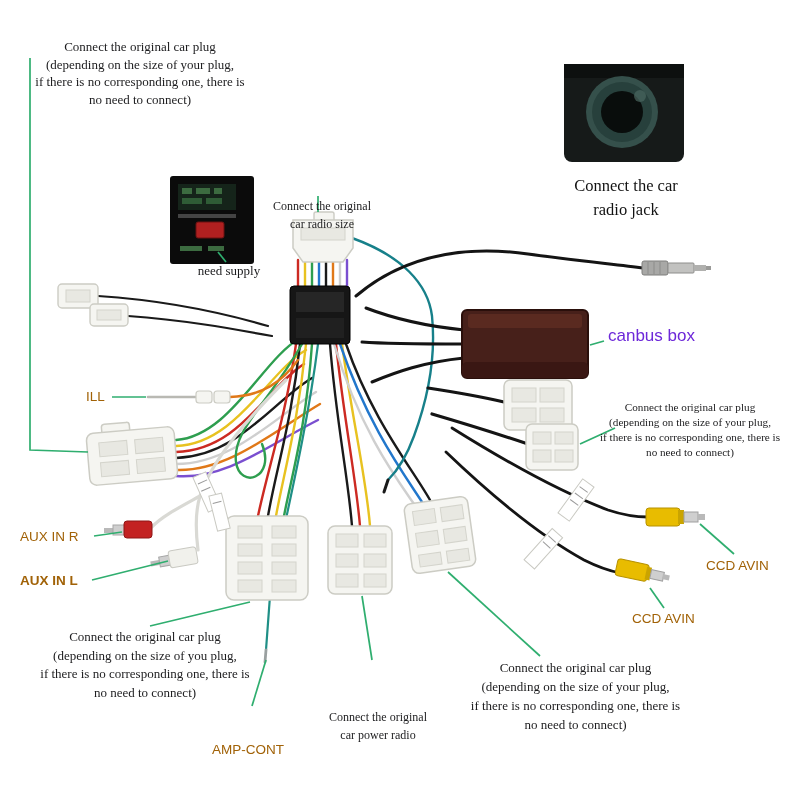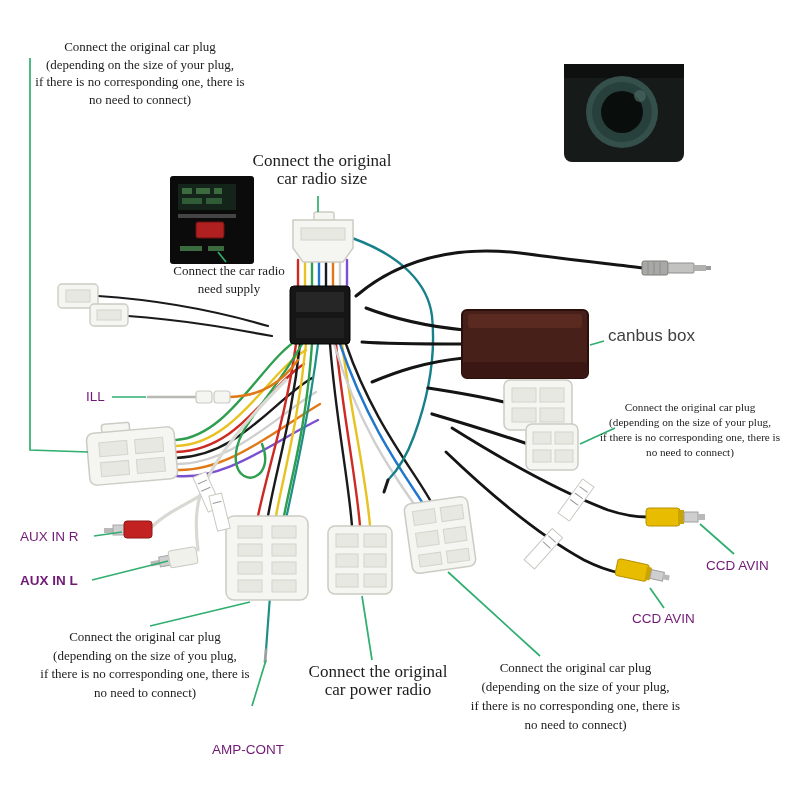--- a/index.html
+++ b/index.html
@@ -1,25 +1,25 @@
 <!DOCTYPE html>
 <html><head>
 <meta charset="utf-8">
 <style>
   html,body{margin:0;padding:0;background:#fff;}
   .diagram{position:relative;width:800px;height:800px;background:#fff;overflow:hidden;
            font-family:"Liberation Sans",sans-serif;color:#181818;}
   .art{position:absolute;left:0;top:0;width:800px;height:800px;}
   .note{position:absolute;text-align:center;font-size:13px;line-height:17.5px;color:#1c1c1e;font-family:Liberation Serif, serif;}
   .note span{display:block;}
-  .note.md{font-size:17px;}
+  .note.md{font-size:12px;margin-top:46px;}
   .note.big{font-size:16.5px;line-height:24px;font-weight:500;color:#121212;}
   .note.sm{font-size:11.2px;line-height:15px;}
-  .side-label{position:absolute;font-size:13.5px;color:#701a75;white-space:nowrap;}
-  .big-label{position:absolute;font-size:17px;color:#404040;white-space:nowrap;font-weight:500;}
+  .side-label{position:absolute;font-size:13.5px;color:#a16207;white-space:nowrap;}
+  .big-label{position:absolute;font-size:17px;color:#6d28d9;white-space:nowrap;font-weight:500;}
 </style>
 </head>
 <body>
 
 <div class="diagram">
 
   <svg class="art" viewBox="0 0 800 800">
 
     <g fill="none" stroke-linecap="round">
 
@@ -275,24 +275,27 @@
     <span>if there is no corresponding one, there is</span>
     <span>no need to connect)</span>
   </div>
 
   <div class="note md" style="left:237px;top:152px;width:170px;">
     <span>Connect the original</span>
     <span>car radio size</span>
   </div>
 
   <div class="note" style="left:143px;top:262px;width:172px;">
-    <span>Connect the car radio</span>
     <span>need supply</span>
   </div>
 
+  <div class="note big" style="left:545px;top:174px;width:162px;">
+    <span>Connect the car</span>
+    <span>radio jack</span>
+  </div>
 
   <div class="big-label" style="left:608px;top:326px;">canbus box</div>
 
   <div class="side-label" style="left:86px;top:389px;">ILL</div>
   <div class="side-label" style="left:20px;top:529px;">AUX IN R</div>
   <div class="side-label" style="left:20px;top:573px;font-weight:bold;">AUX IN L</div>
 
   <div class="note" style="left:25px;top:628px;width:240px;line-height:18.5px;">
     <span>Connect the original car plug</span>
     <span>(depending on the size of you plug,</span>

